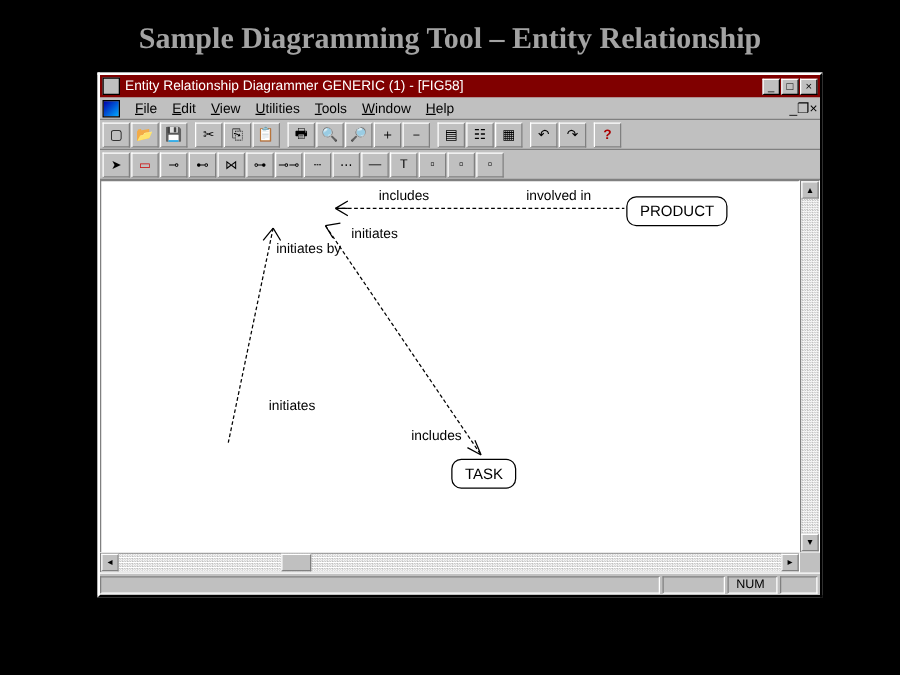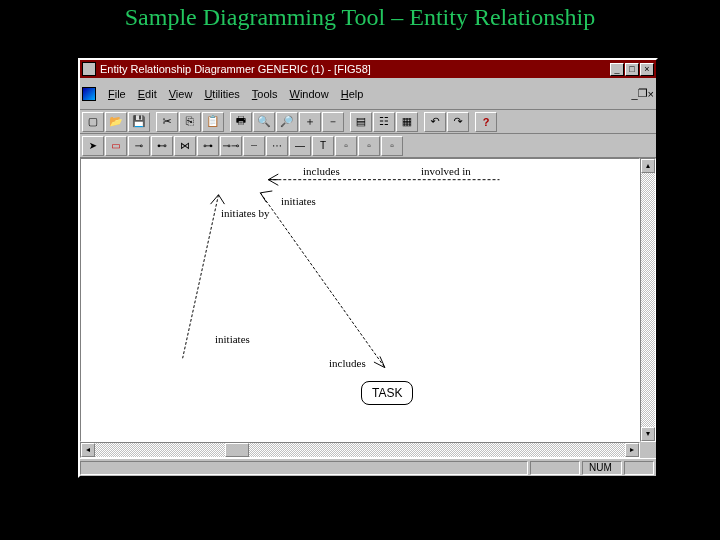--- a/index.html
+++ b/index.html
@@ -3,25 +3,25 @@
 <meta charset="utf-8">
 <style>
 * { margin: 0; padding: 0; box-sizing: border-box; }
 body {
   width: 720px; height: 540px;
   background: #000;
   font-family: "Times New Roman", serif;
   overflow: hidden;
 }
 .slide-title {
-  color: #22c55e;
+  color: #a3a3a3;
   font-size: 24px;
-  font-weight: normal;
+  font-weight: bold;
   text-align: center;
-  padding: 4px 0 8px 0;
+  padding: 18px 0 8px 0;
 }
 .window {
   position: absolute;
   left: 78px; top: 58px;
   width: 580px; height: 420px;
   background: #c0c0c0;
   border: 2px solid;
   border-color: #fff #000 #000 #fff;
   display: flex;
   flex-direction: column;
@@ -49,21 +49,21 @@
   border: 1px solid;
   border-color: #fff #000 #000 #fff;
   margin-left: 1px;
   font-size: 9px;
   line-height: 11px;
   text-align: center;
   color: #000;
   cursor: pointer;
 }
 .menubar {
-  height: 32px;
+  height: 18px;
   background: #c0c0c0;
   display: flex;
   align-items: center;
   padding: 0 2px;
   border-bottom: 1px solid #808080;
 }
 .menubar .doc-icon {
   width: 14px; height: 14px;
   background: linear-gradient(135deg,#00a,#0af);
   margin-right: 6px;
@@ -191,21 +191,21 @@
   border: 1.5px solid #000;
   border-radius: 8px;
   padding: 4px 10px;
   font-family: Arial, sans-serif;
   font-size: 12px;
   font-weight: normal;
   cursor: move;
 }
 .rel-label {
   position: absolute;
-  font-family: Liberation Serif, serif;
+  font-family: Liberation Sans, sans-serif;
   font-size: 11px;
   background: transparent;
 }
 svg.connectors {
   position: absolute;
   left: 0; top: 0;
   width: 100%; height: 100%;
   pointer-events: none;
 }
 </style>
@@ -289,20 +289,21 @@
         <path d="M188 22 L198 16 M188 22 L198 28 M188 22 L198 22" stroke="#000" fill="none"></path>
 
         <line x1="180" y1="36" x2="305" y2="222" stroke="#000" stroke-width="1" stroke-dasharray="3,2"></line>
         <path d="M180 36 L192 34 M180 36 L186 46" stroke="#000" fill="none"></path>
         <path d="M305 222 L294 216 M305 222 L300 210" stroke="#000" fill="none"></path>
 
         <line x1="138" y1="38" x2="102" y2="212" stroke="#000" stroke-width="1" stroke-dasharray="3,2"></line>
         <path d="M138 38 L130 48 M138 38 L144 48" stroke="#000" fill="none"></path>
       </svg>
 
+      <div class="entity" style="left:420px;top:12px">PRODUCT</div>
       <div class="entity" style="left:280px;top:222px">TASK</div>
 
       <div class="rel-label" style="left:222px;top:6px">includes</div>
       <div class="rel-label" style="left:340px;top:6px">involved in</div>
       <div class="rel-label" style="left:200px;top:36px">initiates</div>
       <div class="rel-label" style="left:140px;top:48px">initiates by</div>
       <div class="rel-label" style="left:134px;top:174px">initiates</div>
       <div class="rel-label" style="left:248px;top:198px">includes</div>
     </div>
     <div class="vscroll">

